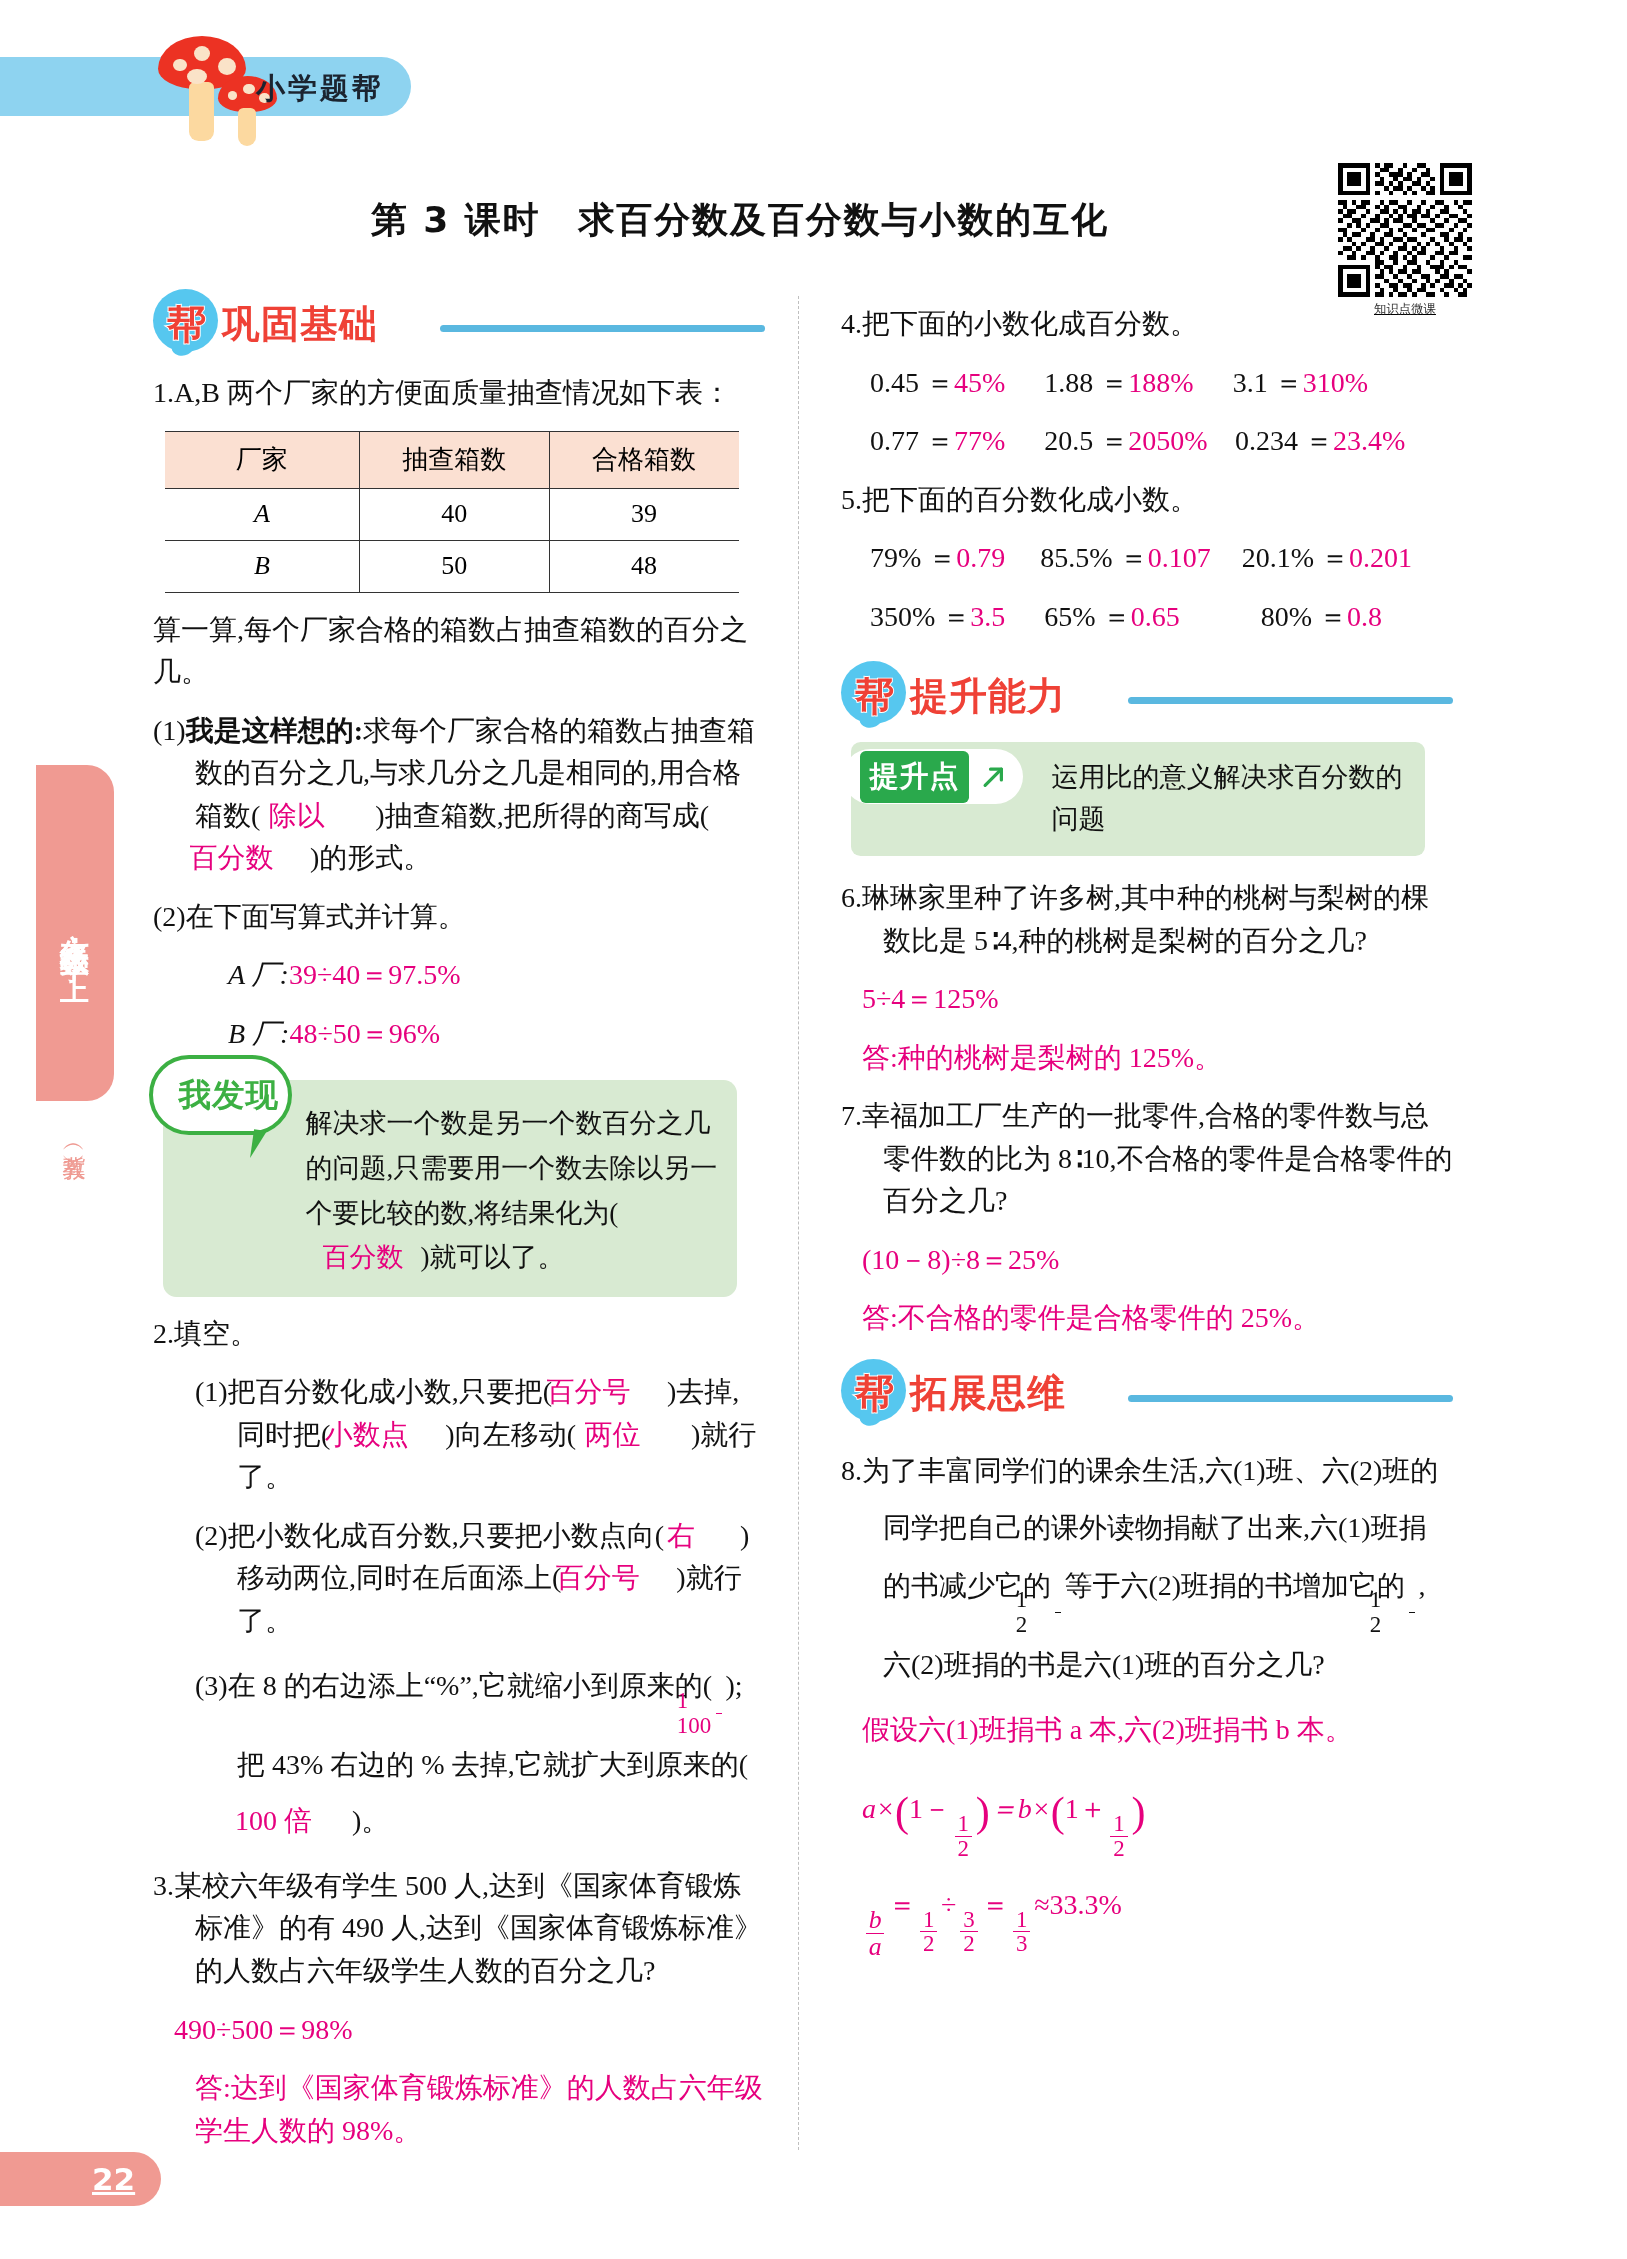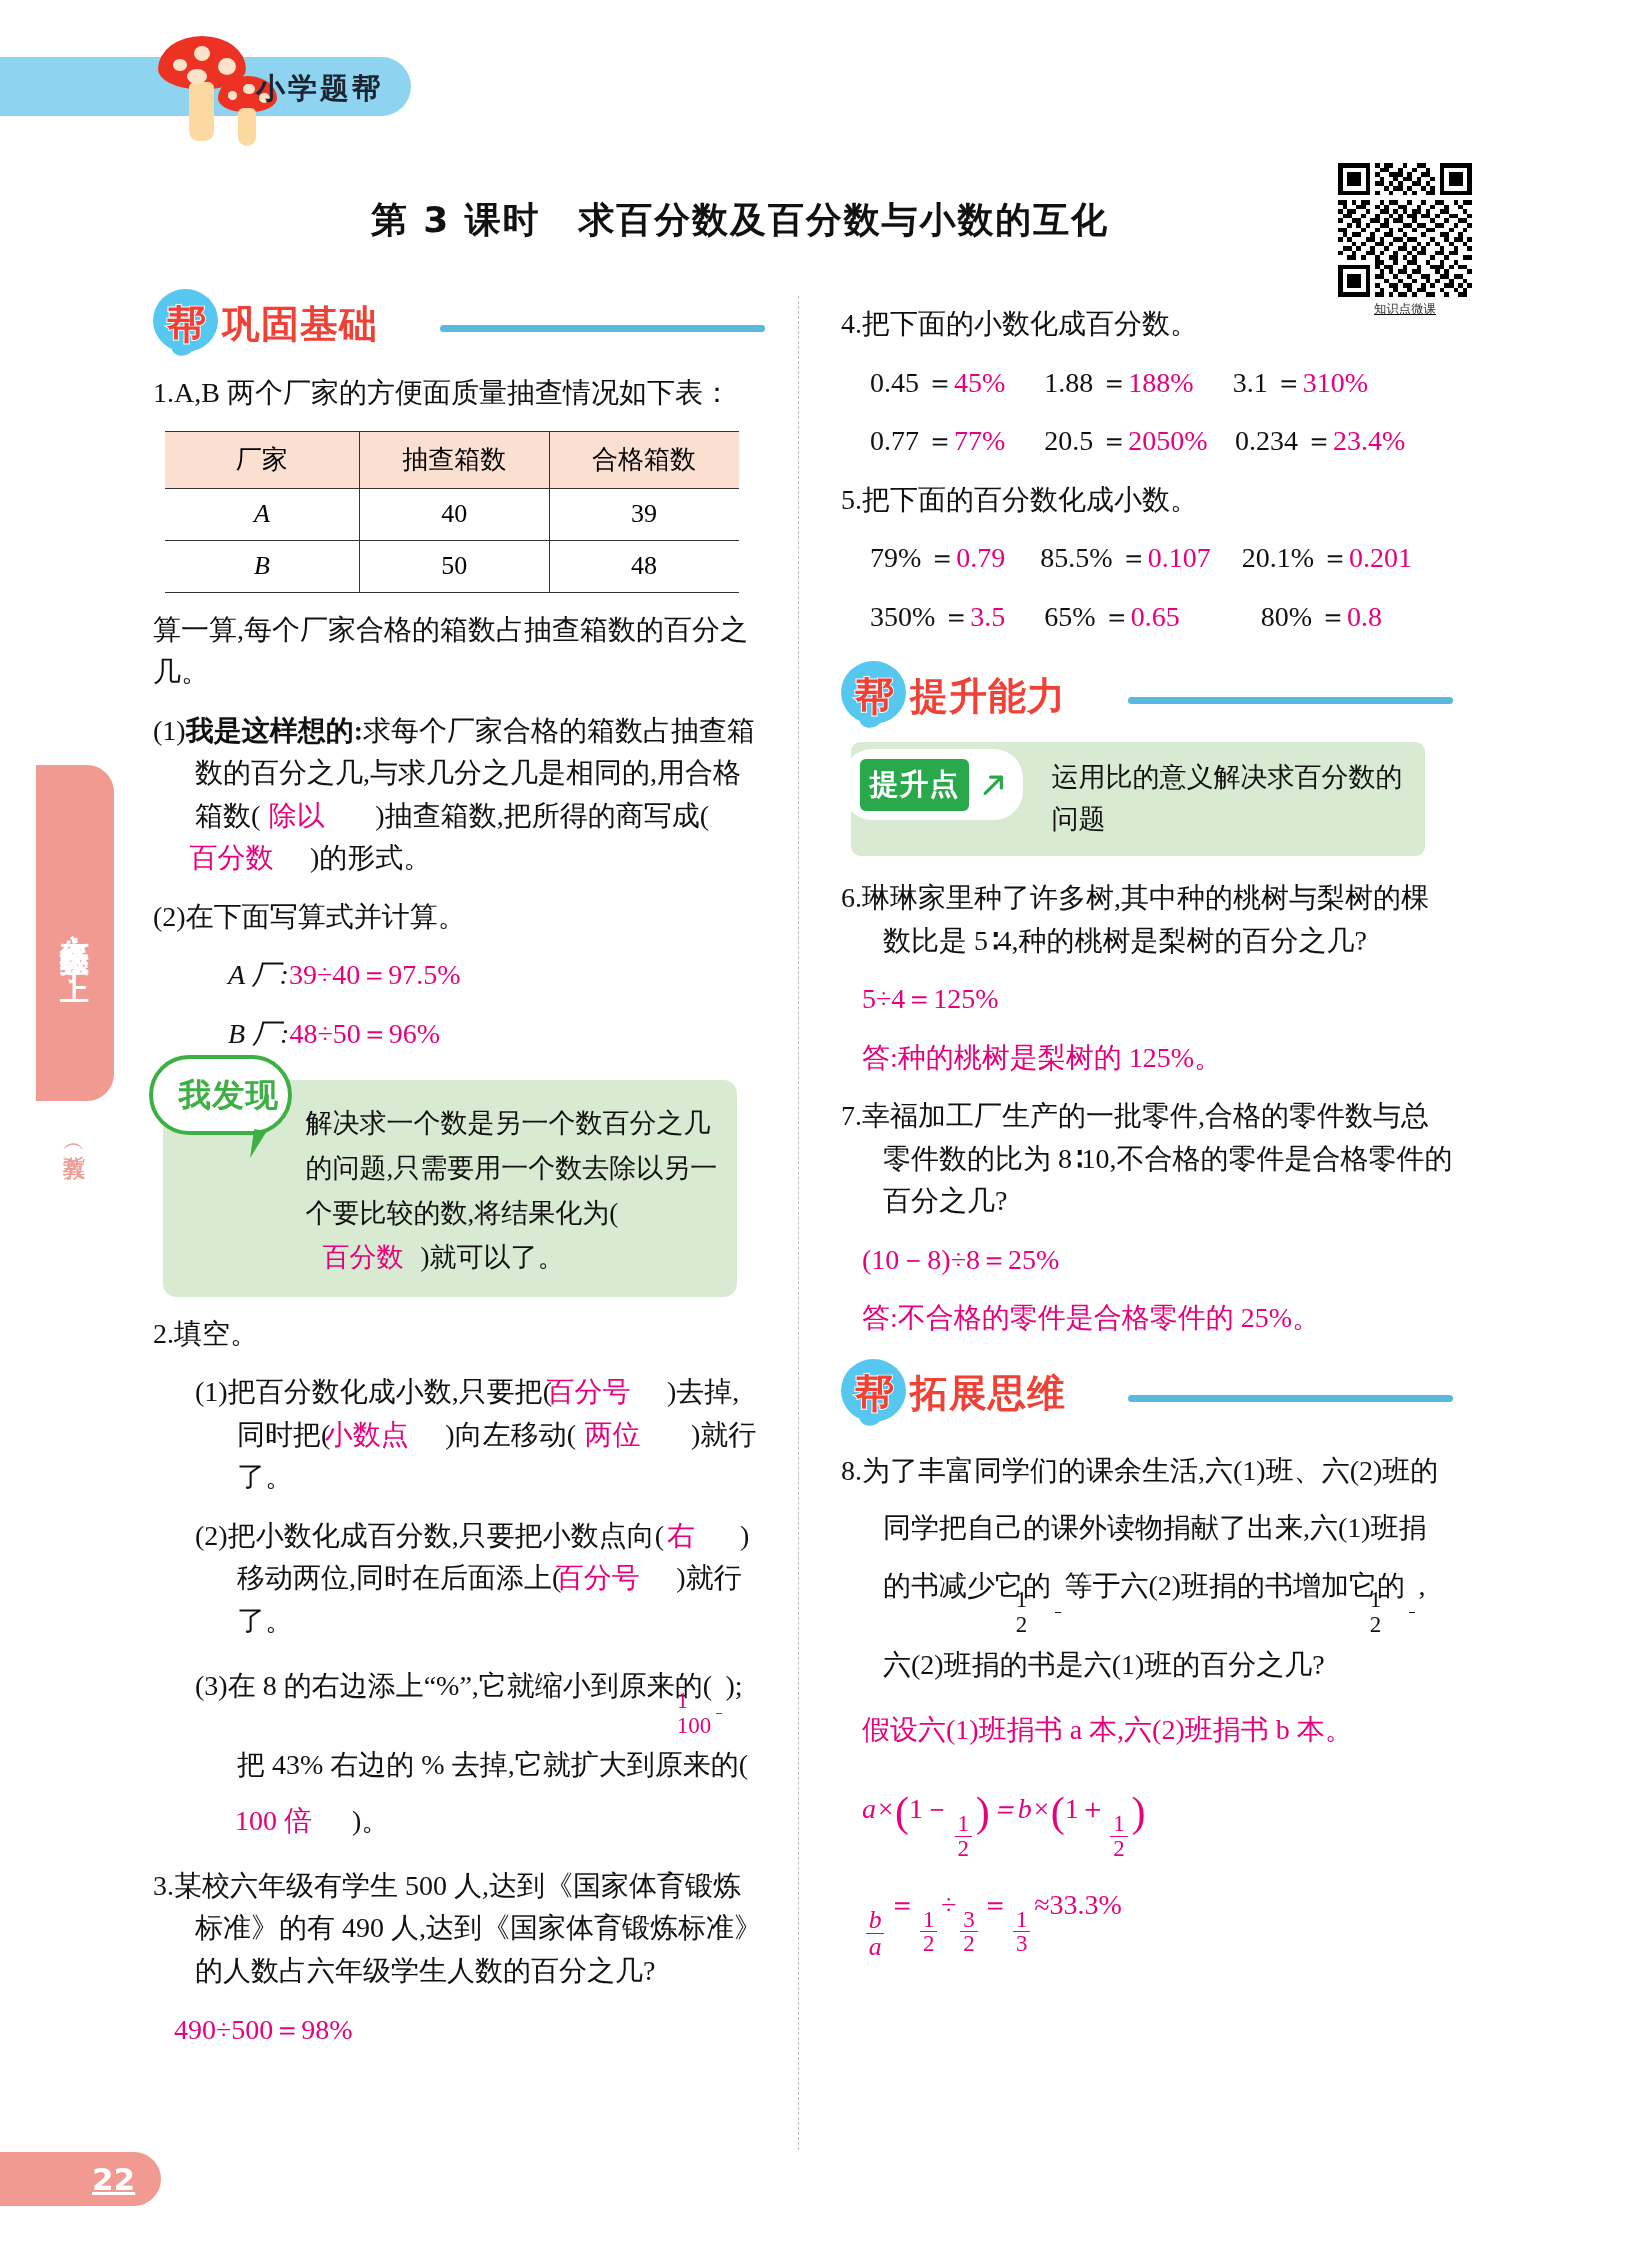--- a/index.html
+++ b/index.html
@@ -189,21 +189,21 @@
   
   .tip {
     position:relative; margin:13.4px 0 21px 9.6px;
     width:574px; min-height:99px;
     background:#d8ead2; border-radius:9.6px;
     padding:15.3px 17px 15.3px 201px;
     font-size:27px; line-height:1.55; color:#111;
   }
   .tip-badge {
     position:absolute; left:-7.6px; top:7.6px;
-    height:71px; padding:0 13.4px 0 17px;
+    height:55px; padding:0 13.4px 0 17px;
     background:#fff; border-radius:29px;
     display:flex; align-items:center; gap:7.6px;
   }
   .tip-badge .lbl {
     background:#2aa94c; color:#fff; border-radius:5.7px;
     font-family:"DejaVu Sans", sans-serif; font-weight:bold;
     font-size:29px; padding:3.8px 9.6px; letter-spacing:1px;
   }
   .tip-badge .arr {
     width:32.5px; height:32.5px; color:#2aa94c;
@@ -565,20 +565,21 @@
 
   <div class="q indent1" style="padding-left:84px;text-indent:-42px;line-height:2.0;">
     <span>(3)</span><span>在 8 的右边添上“%”,它就缩小到原来的(</span><span class="frac ans">
         <span class="n">1</span>
         <span class="d">100</span>
       </span><span>);把 43% 右边的 % 去掉,它就扩大到原来的(</span><span class="ans blank">100 倍</span><span>)。</span>
   </div>
 
   <div class="q indent1">3.某校六年级有学生 500 人,达到《国家体育锻炼标准》的有 490 人,达到《国家体育锻炼标准》的人数占六年级学生人数的百分之几?</div>
   <div class="q ans" style="padding-left:21px">490÷500＝98%</div>
+  <div class="q ans" style="padding-left:42px;text-indent:0;">答:达到《国家体育锻炼标准》的人数占六年级学生人数的 98%。</div>
 
 </div>
 
 <div class="col col-right">
 
   <div class="q indent1">4.把下面的小数化成百分数。</div>
   <div class="q" style="padding-left:29px;white-space:nowrap;">
     <span>0.45 ＝</span><span class="ans">45%</span>
     <span style="display:inline-block;width:25px"></span>
     <span>1.88 ＝</span><span class="ans">188%</span>

